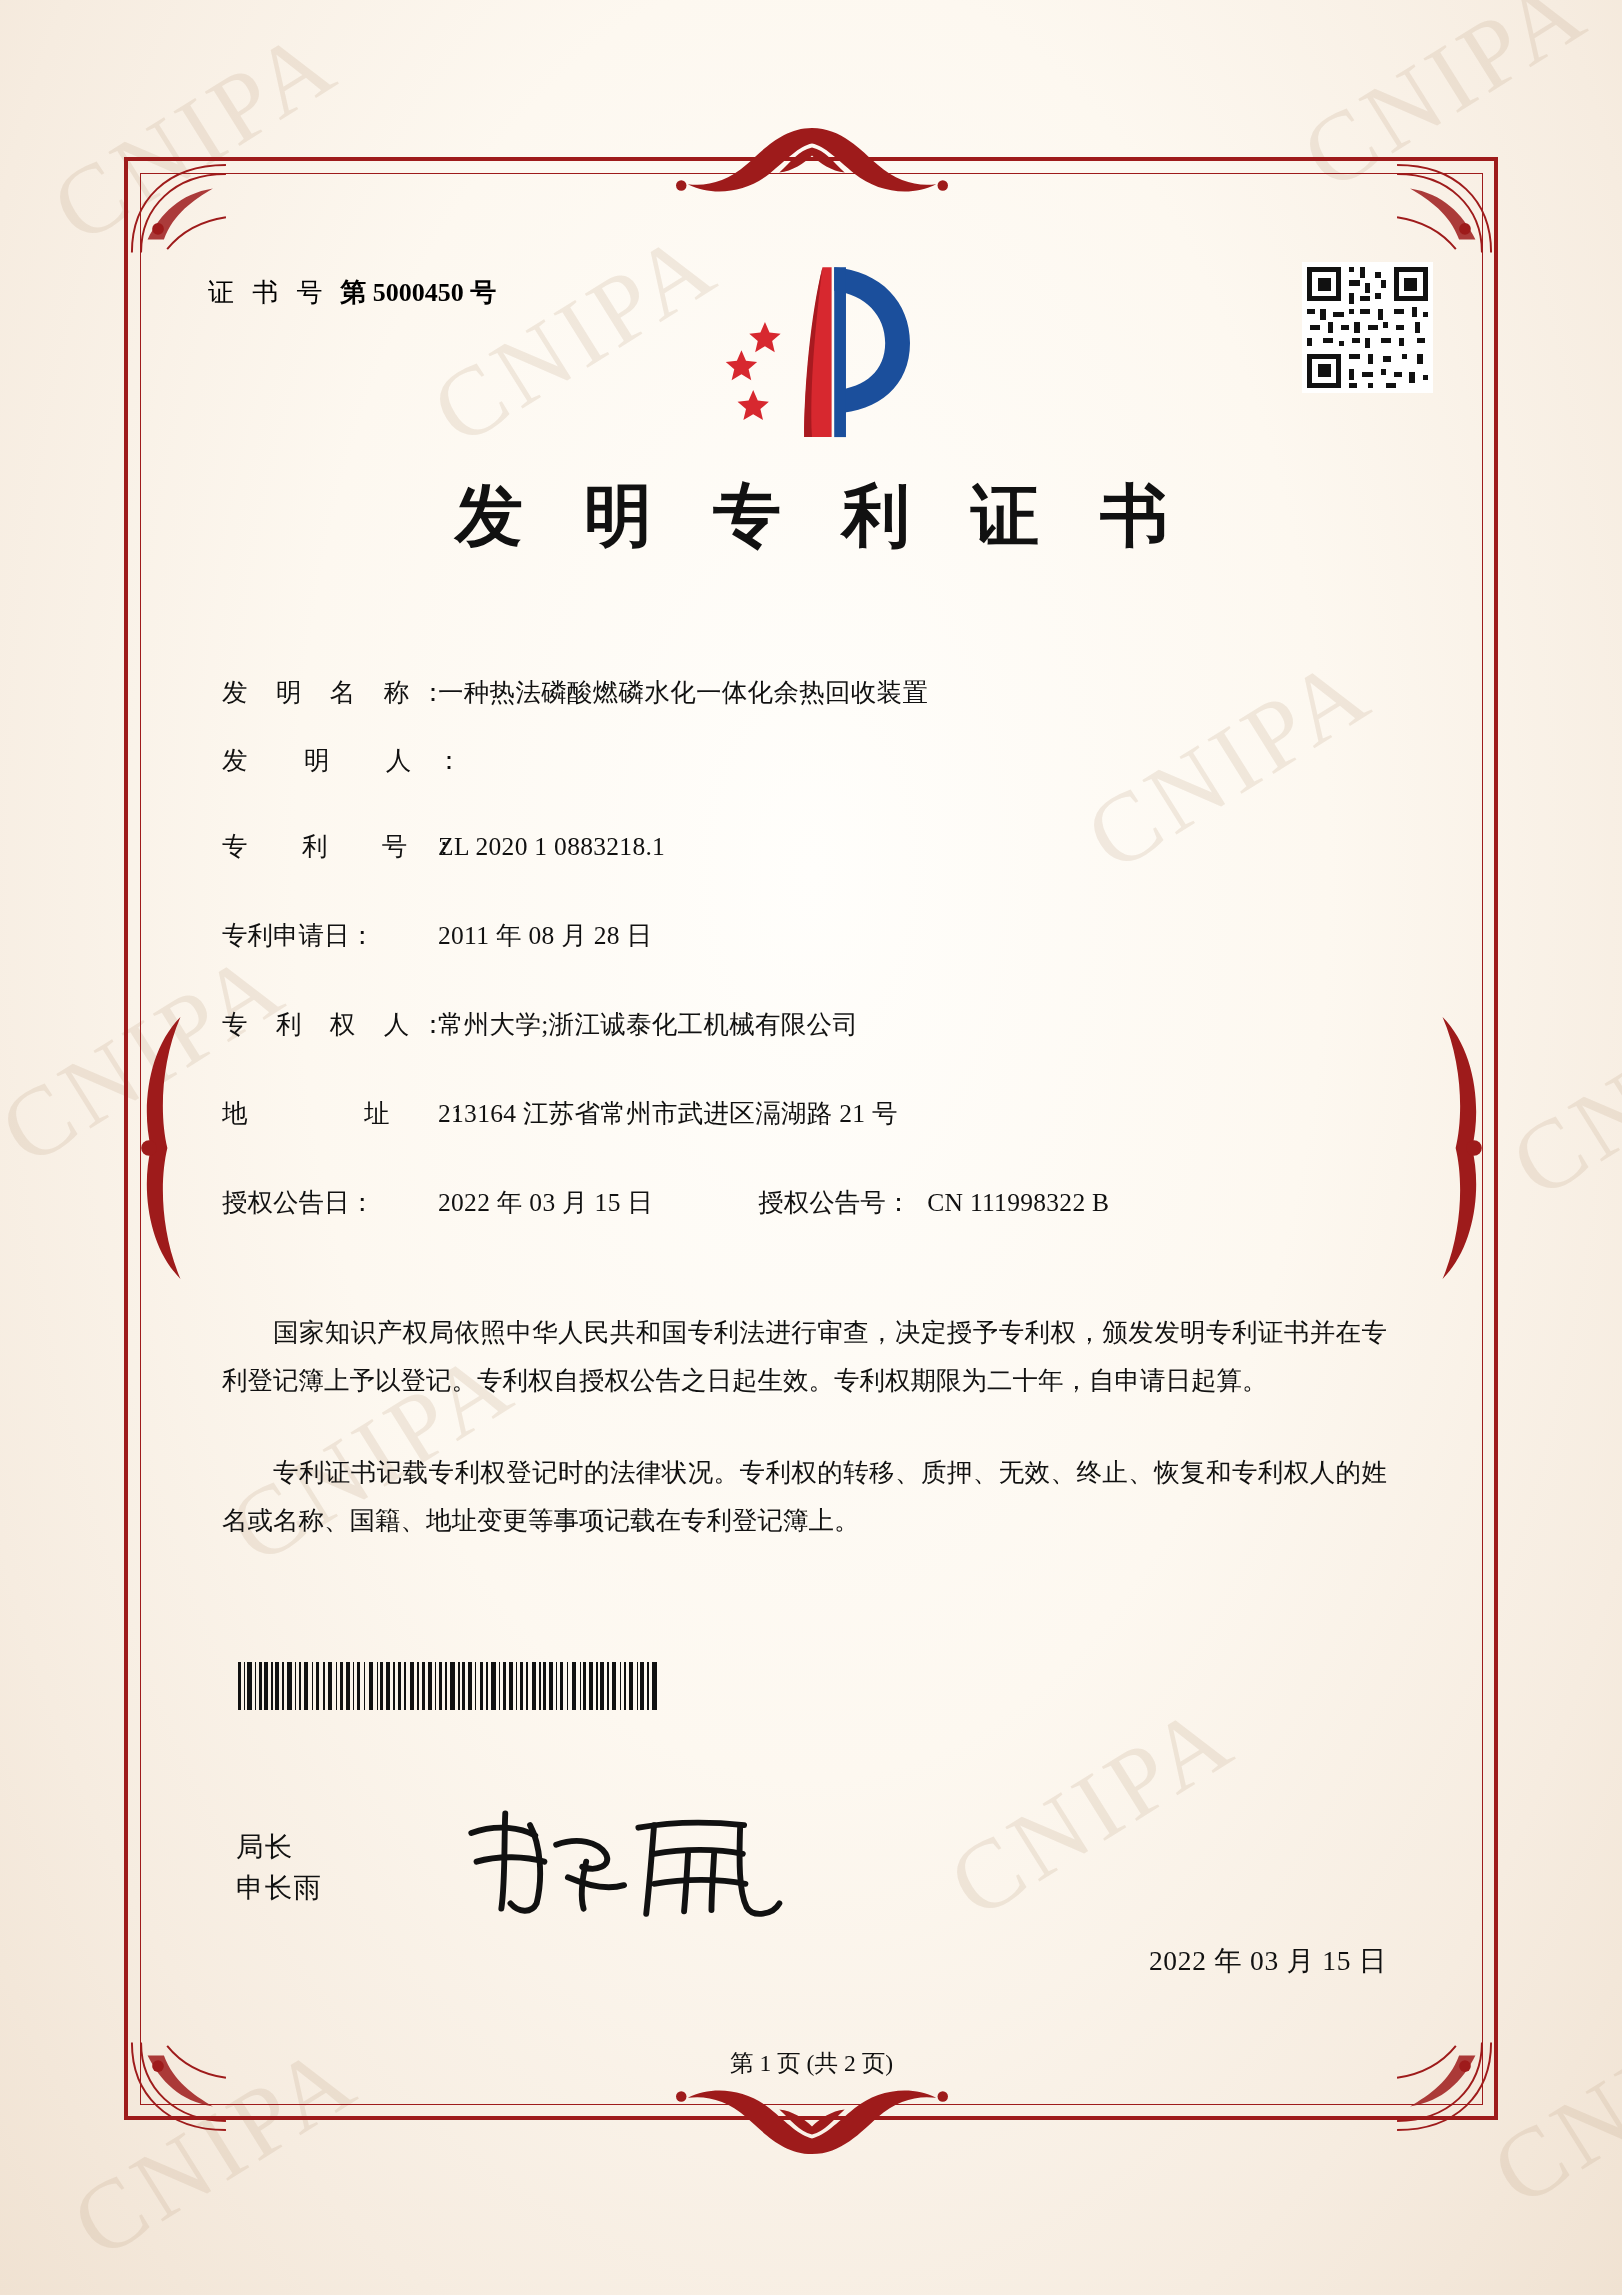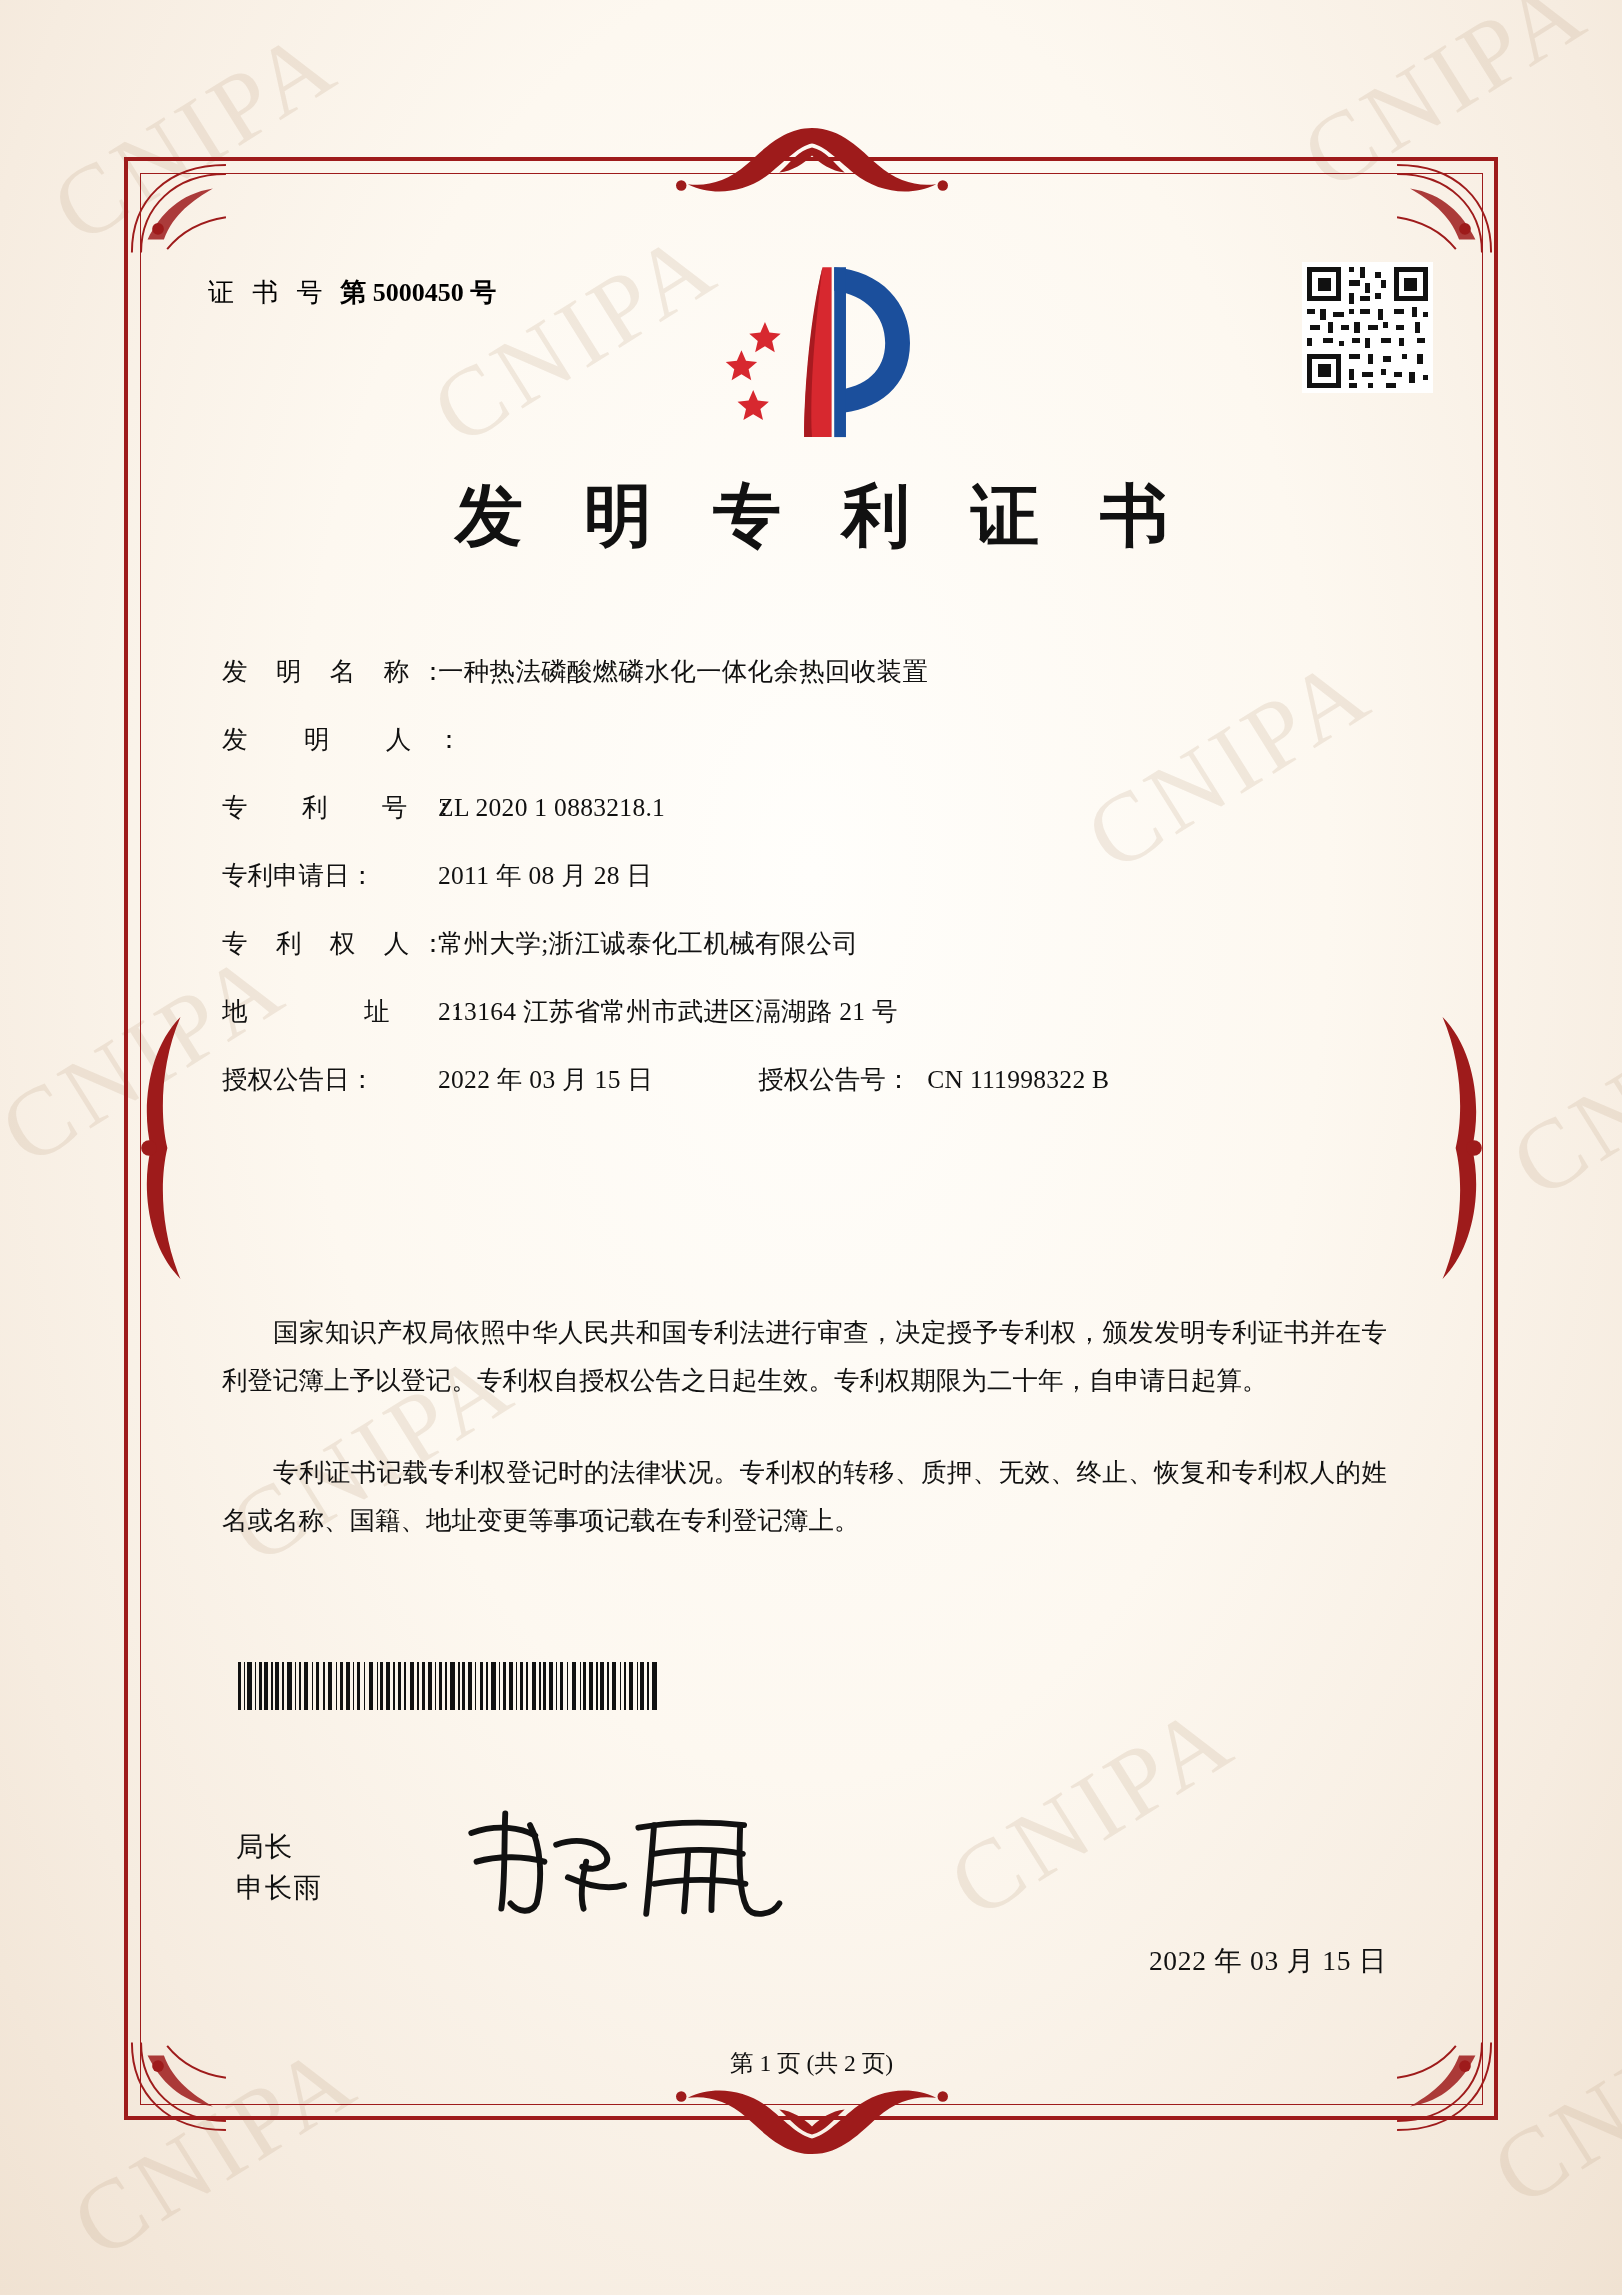--- a/index.html
+++ b/index.html
@@ -136,21 +136,21 @@
   }
   .field-label {
     width: 216px;
     flex: 0 0 216px;
     letter-spacing: 0px;
   }
   .lab-sp1 { letter-spacing: 11px; }
   .lab-sp2 { letter-spacing: 25px; }
   .lab-sp3 { letter-spacing: 24px; }
   .lab-sp4 { letter-spacing: 55px; }
-  .field-value { letter-spacing: 0.3px; }
+  .field-value { letter-spacing: 0.3px; margin-top: 21px; }
 
   .field-row-dual { display:flex; align-items:baseline; margin-bottom: 29px; }
   .dual-second { margin-left: 105px; display:flex; align-items:baseline;}
   .dual-second .field-label { width: auto; flex: 0 0 auto; margin-right: 16px; }
 
   .para {
     position: absolute;
     left: 222px;
     width: 1165px;
     font-size: 25.5px;

